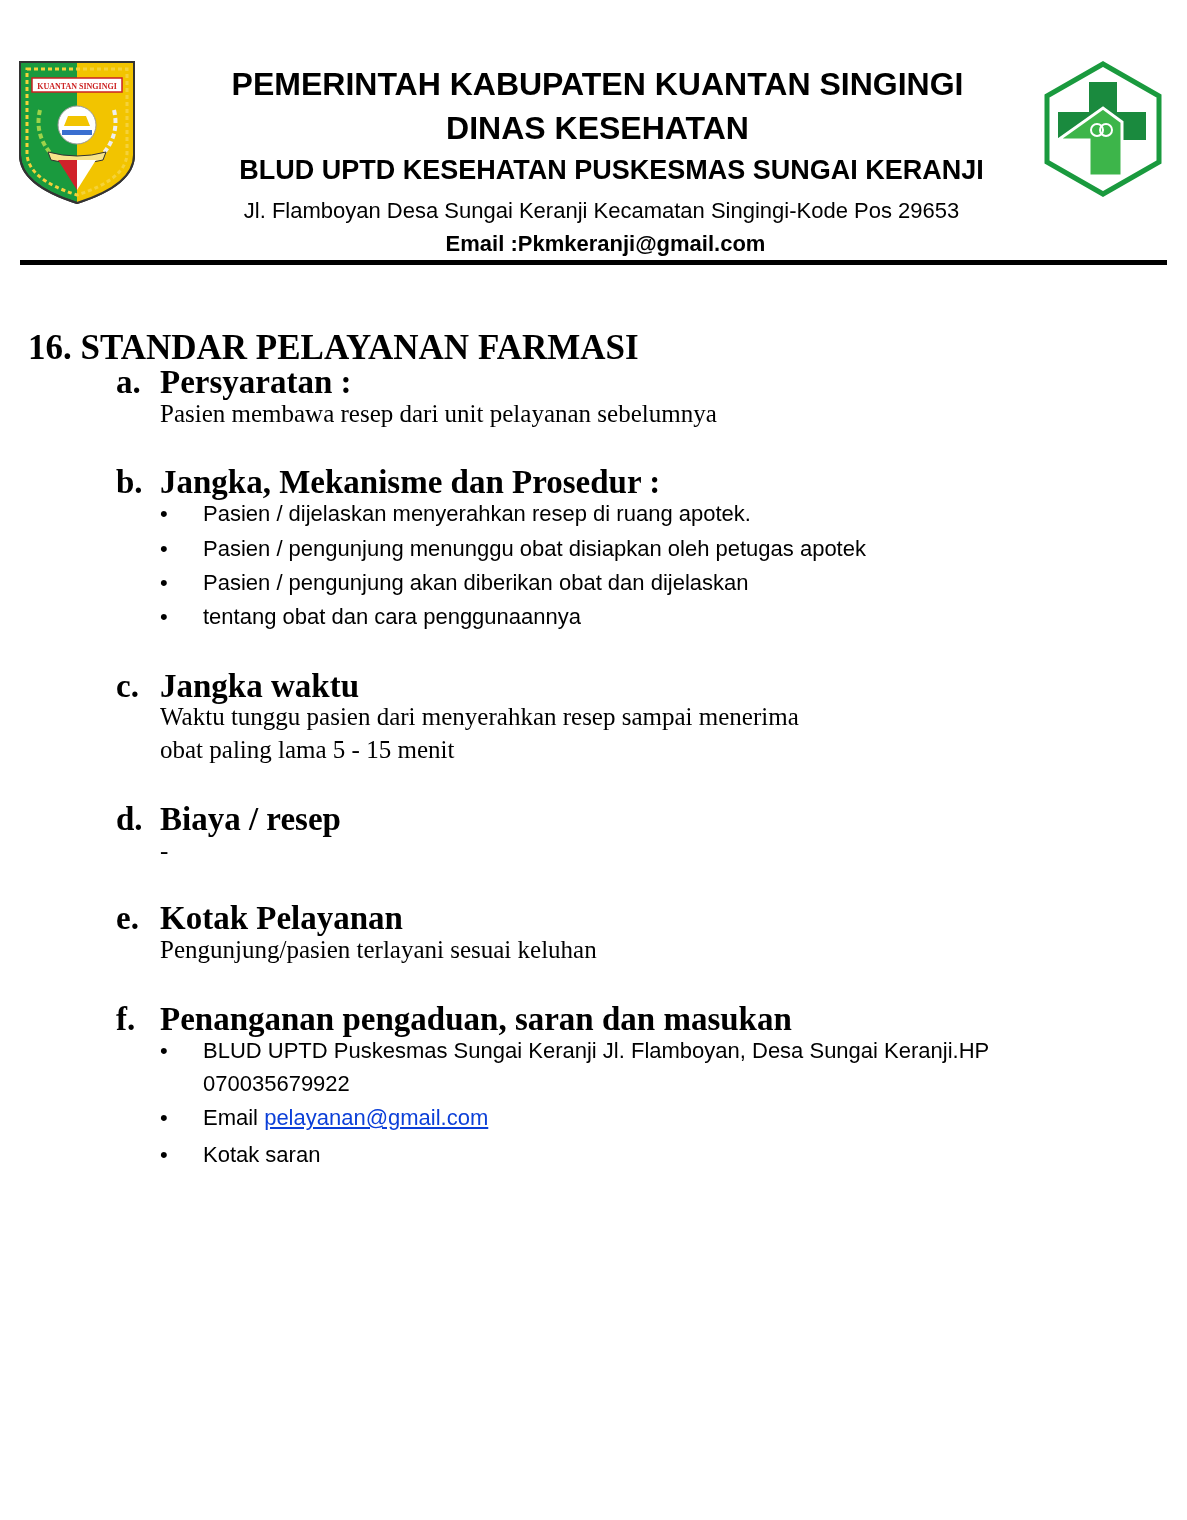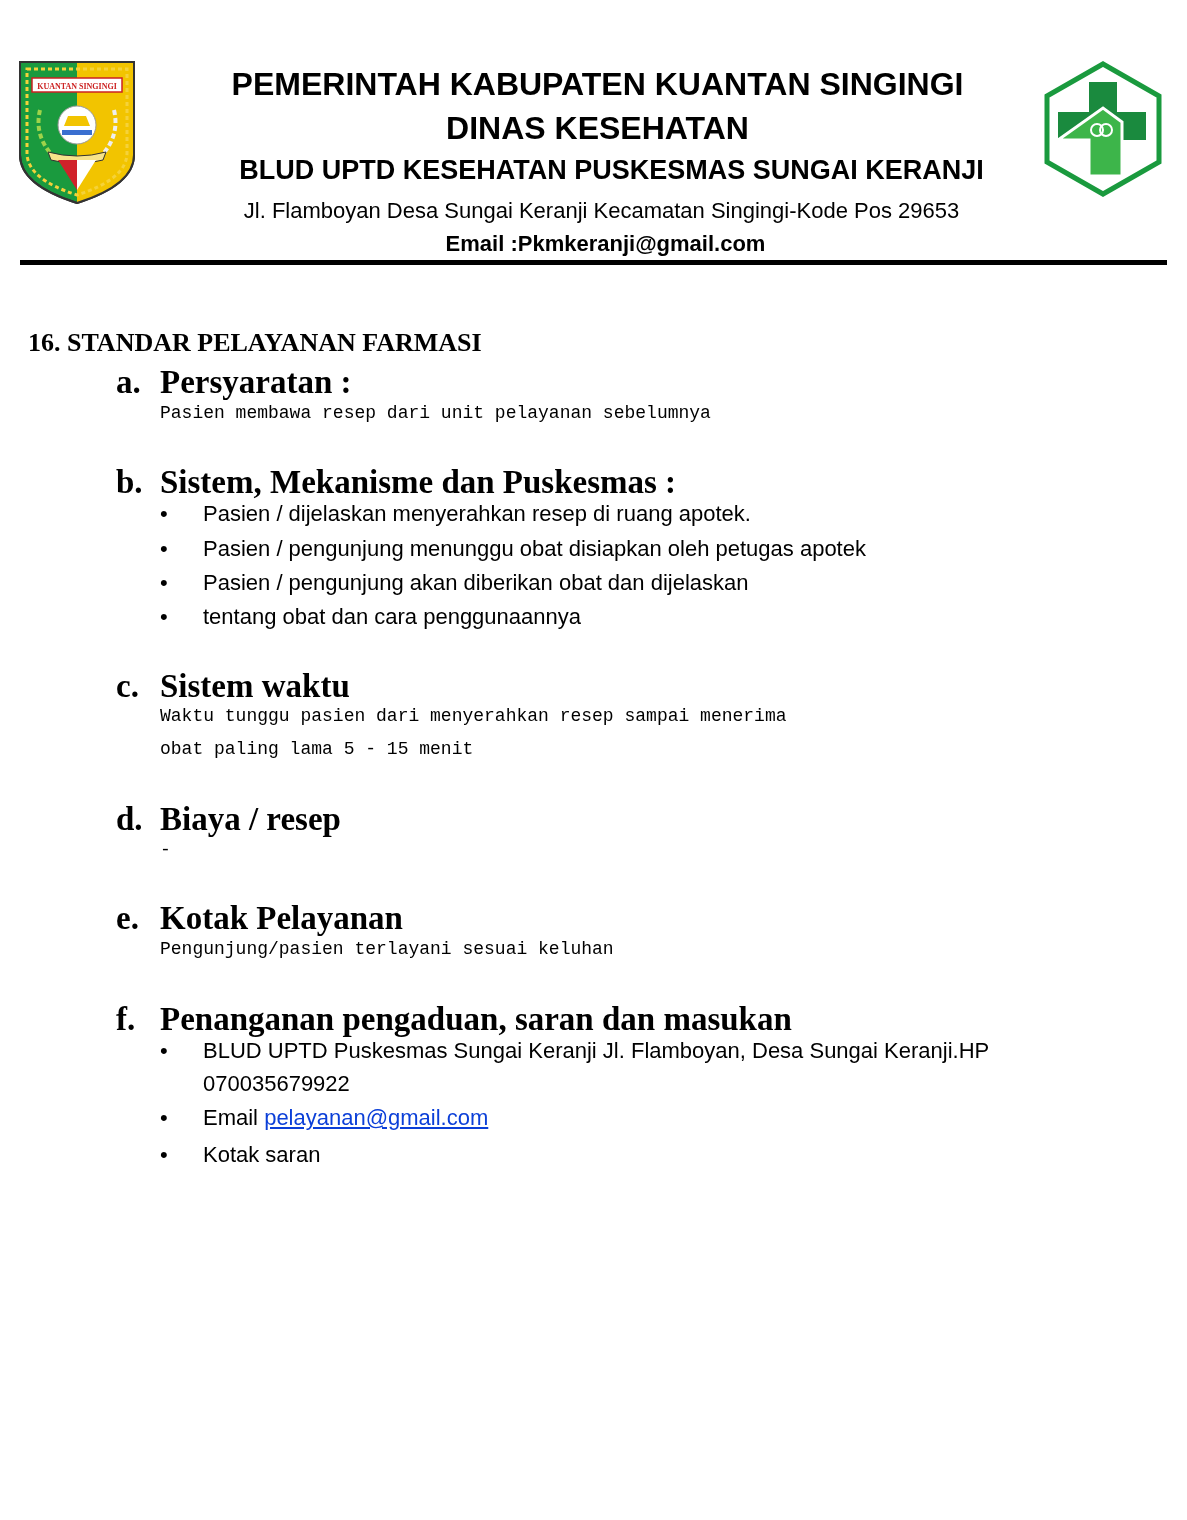--- a/index.html
+++ b/index.html
@@ -8,24 +8,24 @@
     .logo-left { position: absolute; left: 18px; top: 60px; width: 118px; height: 145px; }
     .logo-right { position: absolute; left: 1042px; top: 60px; width: 122px; height: 138px; }
     .kop-line { position: absolute; left: 0; width: 1187px; text-align: center; font-family: "Liberation Sans", sans-serif; font-weight: bold; }
     .l1 { top: 66px; font-size: 32px; padding-left: 4px; }
     .l2 { top: 110px; font-size: 32px; padding-left: 4px; }
     .l3 { top: 155px; font-size: 27px; padding-left: 18px; }
     .l4 { top: 198px; font-size: 22px; font-weight: normal; padding-left: 8px; }
     .l5 { top: 231px; font-size: 22px; padding-left: 12px; }
     .rule { position: absolute; left: 20px; top: 260px; width: 1147px; height: 5px; background: #000; }
 
-    .title { position: absolute; left: 28px; top: 328px; font-family: "Liberation Serif", serif; font-weight: bold; font-size: 26px; }
+    .title { position: absolute; left: 28px; top: 328px; font-family: "Liberation Serif", serif; font-weight: bold; font-size: 35px; }
     .sec-head { position: absolute; left: 116px; font-family: "Liberation Serif", serif; font-weight: bold; font-size: 33px; }
     .sec-head .letter { display: inline-block; width: 44px; }
-    .body-text { position: absolute; left: 160px; font-family: Liberation Mono, monospace; font-size: 18px; line-height: 33px; }
+    .body-text { position: absolute; left: 160px; font-family: Liberation Serif, serif; font-size: 25px; line-height: 33px; }
     .bullet { position: absolute; left: 160px; font-family: "Liberation Sans", sans-serif; font-size: 22px; line-height: 33px; }
     .bullet .dot { position: absolute; left: 0; top: 0; width: 43px; font-size: 22px; }
     .bullet .txt { display: block; padding-left: 43px; }
     a.mail { color: #0b3fd8; text-decoration: underline; }
   </style>
 </head>
 <body>
 
 <div class="kop">
   <svg class="logo-left" viewBox="0 0 118 145">
@@ -63,41 +63,41 @@
 <div class="rule"></div>
 
 <div class="title">16. STANDAR PELAYANAN FARMASI</div>
 
 <div class="sec-head" style="top:364px">
   <span class="letter">a.</span><span>Persyaratan :</span>
 </div>
 <div class="body-text" style="top:397px">Pasien membawa resep dari unit pelayanan sebelumnya</div>
 
 <div class="sec-head" style="top:464px">
-  <span class="letter">b.</span><span>Sistem, Mekanisme dan Puskesmas :</span>
+  <span class="letter">b.</span><span>Jangka, Mekanisme dan Prosedur :</span>
 </div>
 <div class="bullet" style="top:497px">
     <span class="dot">•</span>
     <span class="txt">Pasien / dijelaskan menyerahkan resep di ruang apotek.</span>
   </div>
 <div class="bullet" style="top:532px">
     <span class="dot">•</span>
     <span class="txt">Pasien / pengunjung menunggu obat disiapkan oleh petugas apotek</span>
   </div>
 <div class="bullet" style="top:566px">
     <span class="dot">•</span>
     <span class="txt">Pasien / pengunjung akan diberikan obat dan dijelaskan</span>
   </div>
 <div class="bullet" style="top:600px">
     <span class="dot">•</span>
     <span class="txt">tentang obat dan cara penggunaannya</span>
   </div>
 
 <div class="sec-head" style="top:668px">
-  <span class="letter">c.</span><span>Sistem waktu</span>
+  <span class="letter">c.</span><span>Jangka waktu</span>
 </div>
 <div class="body-text" style="top:700px">Waktu tunggu pasien dari menyerahkan resep sampai menerima</div>
 <div class="body-text" style="top:733px">obat paling lama 5 - 15 menit</div>
 
 <div class="sec-head" style="top:801px">
   <span class="letter">d.</span><span>Biaya / resep</span>
 </div>
 <div class="body-text" style="top:834px">-</div>
 
 <div class="sec-head" style="top:900px">

